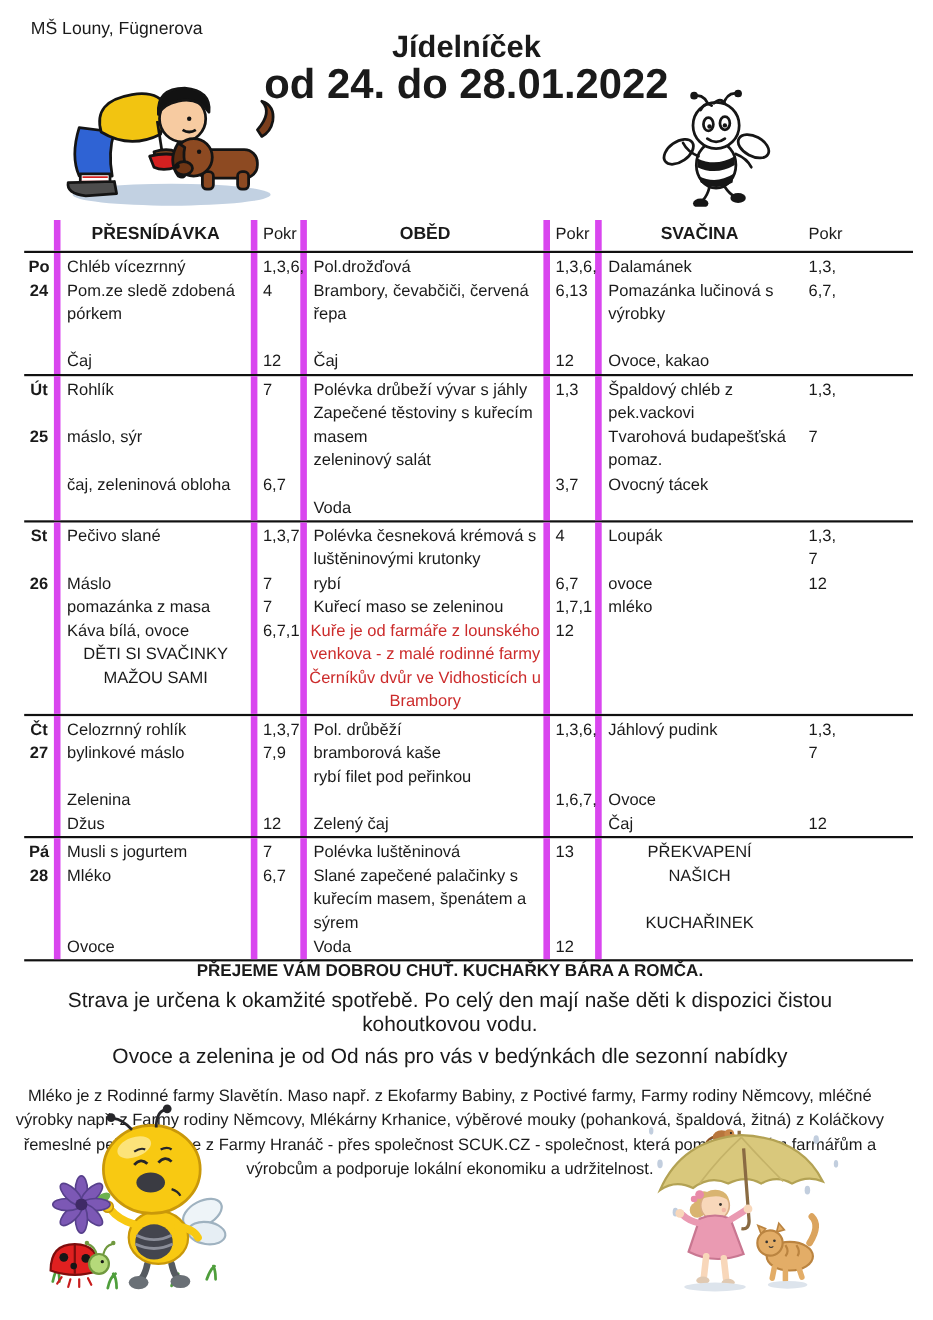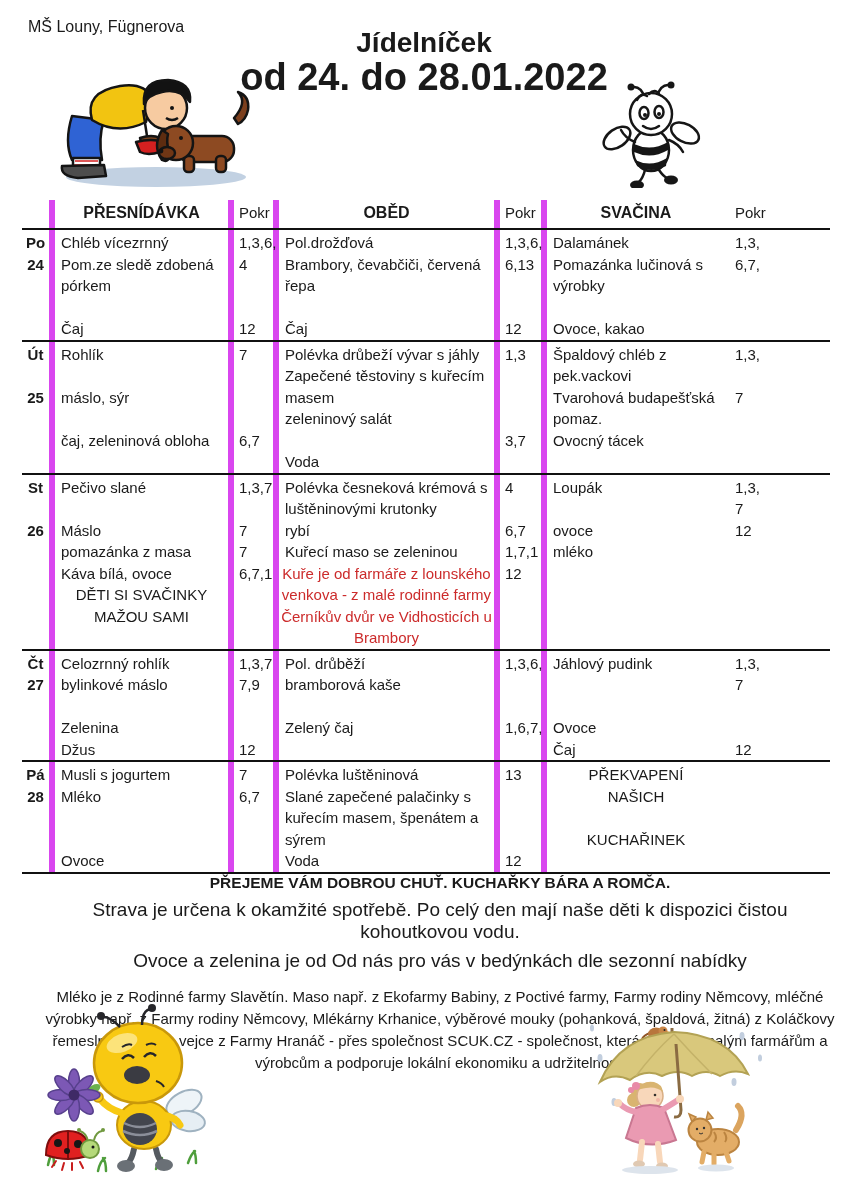--- a/index.html
+++ b/index.html
@@ -25,21 +25,21 @@
   .cell{padding-top:2px;}
   .menu-line{height:21.5px;line-height:21.5px;font-size:15px;white-space:nowrap;}
   .cell.text .menu-line{padding-left:6px;}
   .cell.pokr .menu-line{padding-left:5px;}
   .cell.pokr3 .menu-line{padding-left:10px;}
   .cell.day .menu-line{text-align:center;font-weight:bold;padding-left:0;}
   .menu-line.center{text-align:center;padding-left:0 !important;}
   .menu-line.red{color:var(--red,#cc2b2b);}
 
   
-  #footer{left:40px;top:874px;width:800px;text-align:center;}
+  #footer{left:9px;top:874px;width:800px;text-align:center;}
   #footer .f1{font-size:15.5px;font-weight:bold;}
   #footer .f2,#footer .f3{font-size:19px;margin-top:7px;}
   #footer .fp{font-size:15px;line-height:22px;margin-top:14px;}
 
   
   #ill-boy-dog{left:48px;top:50px;width:205px;height:140px;}
   #ill-bee-bw{left:593px;top:78px;width:118px;height:110px;}
   #ill-bee-flower{left:38px;top:1003px;width:182px;height:178px;}
   #ill-girl-umbrella{left:584px;top:1018px;width:188px;height:158px;}
   svg{display:block;}
@@ -323,20 +323,21 @@
         <div class="cell pokr vr">
           <div class="menu-line">1,3,7</div>
           <div class="menu-line">7,9</div>
           <div class="menu-line">&nbsp;</div>
           <div class="menu-line">&nbsp;</div>
           <div class="menu-line">12</div>
         </div>
         <div class="cell text vr">
           <div class="menu-line">Pol. drůběží</div>
           <div class="menu-line">bramborová kaše</div>
+          <div class="menu-line">rybí filet pod peřinkou</div>
           <div class="menu-line">&nbsp;</div>
           <div class="menu-line">Zelený čaj</div>
         </div>
         <div class="cell pokr vr">
           <div class="menu-line">1,3,6,</div>
           <div class="menu-line">&nbsp;</div>
           <div class="menu-line">&nbsp;</div>
           <div class="menu-line">1,6,7,</div>
           <div class="menu-line">&nbsp;</div>
         </div>

